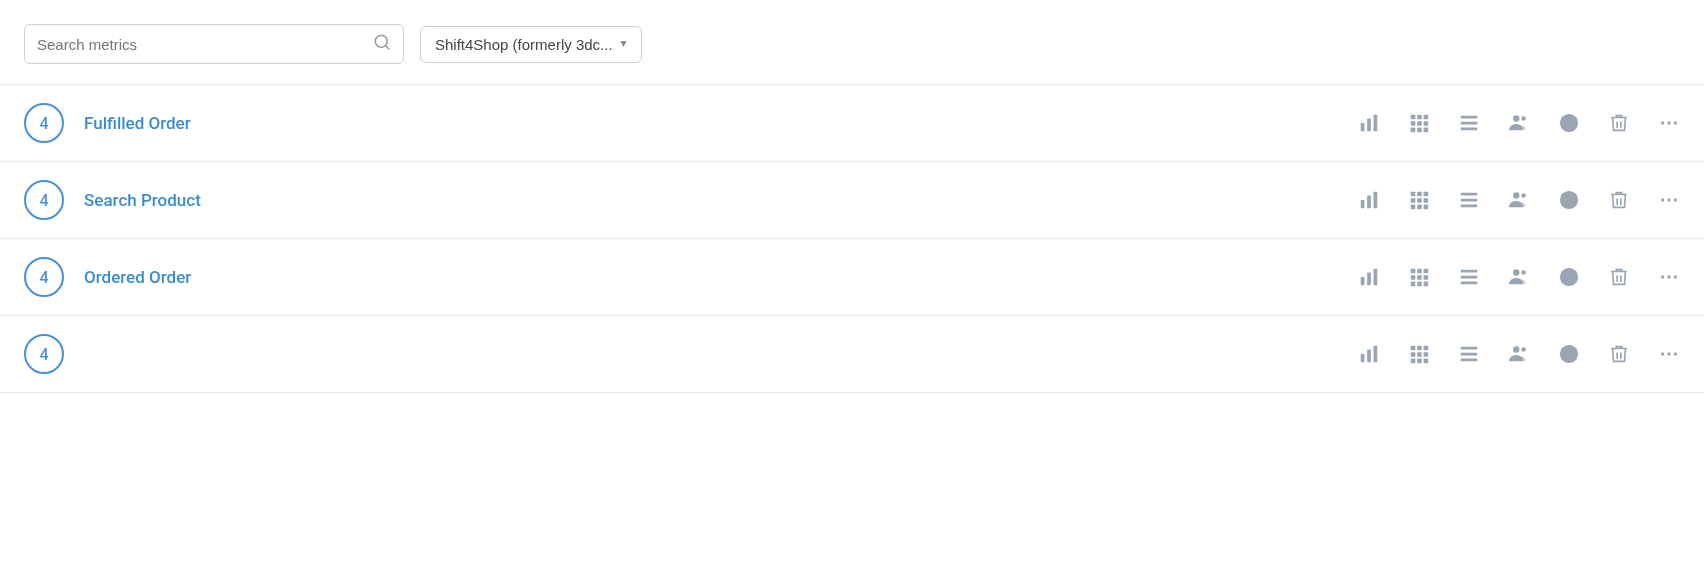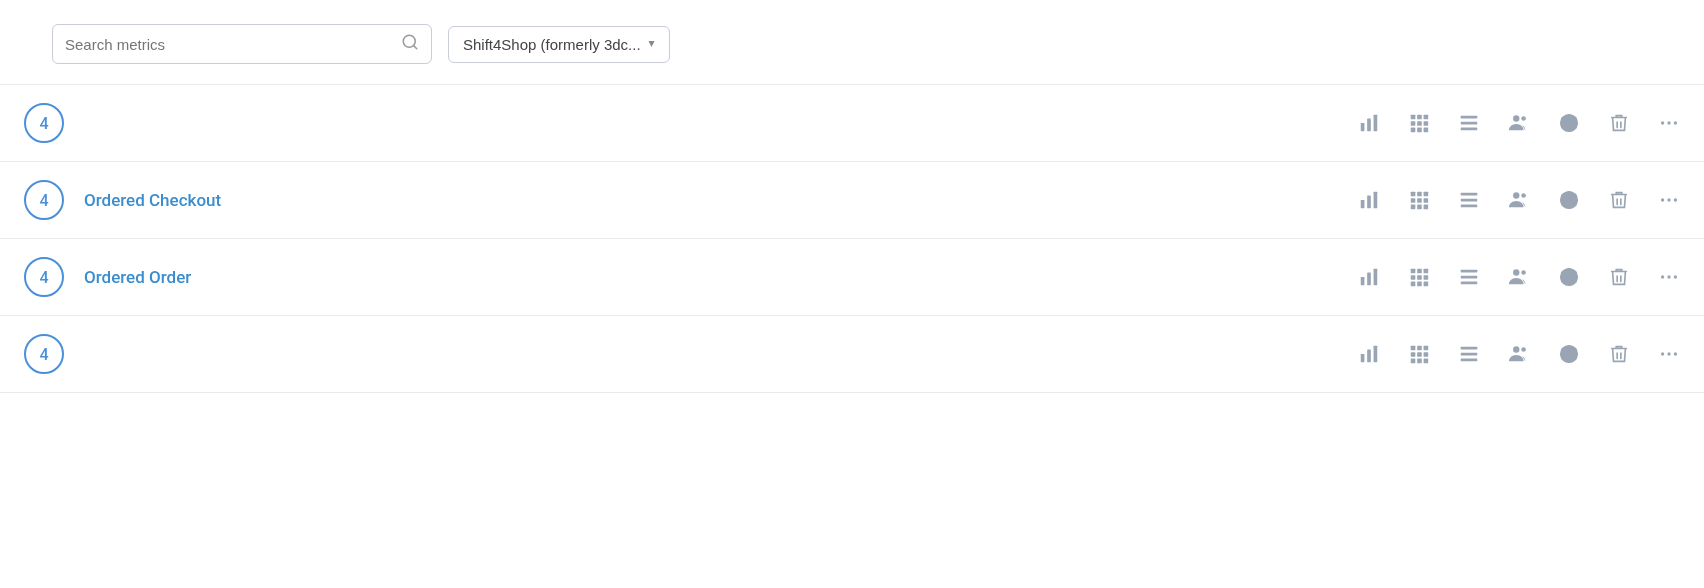--- a/index.html
+++ b/index.html
@@ -9,21 +9,20 @@
       color: #333;
       width: 1704px;
       min-height: 588px;
     }
 
     .top-bar {
       display: flex;
       align-items: center;
       gap: 16px;
       padding: 24px 24px 20px 24px;
-      margin-left: 28px;
     }
 
     .search-box {
       display: flex;
       align-items: center;
       border: 1.5px solid #c8cdd6;
       border-radius: 6px;
       padding: 8px 12px;
       width: 380px;
       background: #fff;
@@ -149,20 +148,21 @@
     <span class="chevron">▾</span>
   </button>
 </div>
 
 <div class="metrics-list">
 
   <div class="metric-row">
     <div class="metric-badge">
       <span>4</span>
     </div>
+    <span class="metric-name">Fulfilled Order</span>
     <div class="metric-actions">
       <span class="action-icon icon-bar-chart">
         <svg xmlns="http://www.w3.org/2000/svg" viewBox="0 0 24 24">
             <rect x="3" y="12" width="4" height="9" rx="0.5"></rect>
             <rect x="10" y="7" width="4" height="14" rx="0.5"></rect>
             <rect x="17" y="3" width="4" height="18" rx="0.5"></rect>
           </svg>
       </span>
       <span class="action-icon icon-grid">
         <svg xmlns="http://www.w3.org/2000/svg" viewBox="0 0 24 24">
@@ -213,21 +213,21 @@
             <circle cx="19" cy="12" r="1.8"></circle>
           </svg>
       </span>
     </div>
   </div>
 
   <div class="metric-row">
     <div class="metric-badge">
       <span>4</span>
     </div>
-    <span class="metric-name">Ordered Checkout</span>
+    <span class="metric-name">Search Product</span>
     <div class="metric-actions">
       <span class="action-icon icon-bar-chart">
         <svg xmlns="http://www.w3.org/2000/svg" viewBox="0 0 24 24">
             <rect x="3" y="12" width="4" height="9" rx="0.5"></rect>
             <rect x="10" y="7" width="4" height="14" rx="0.5"></rect>
             <rect x="17" y="3" width="4" height="18" rx="0.5"></rect>
           </svg>
       </span>
       <span class="action-icon icon-grid">
         <svg xmlns="http://www.w3.org/2000/svg" viewBox="0 0 24 24">

